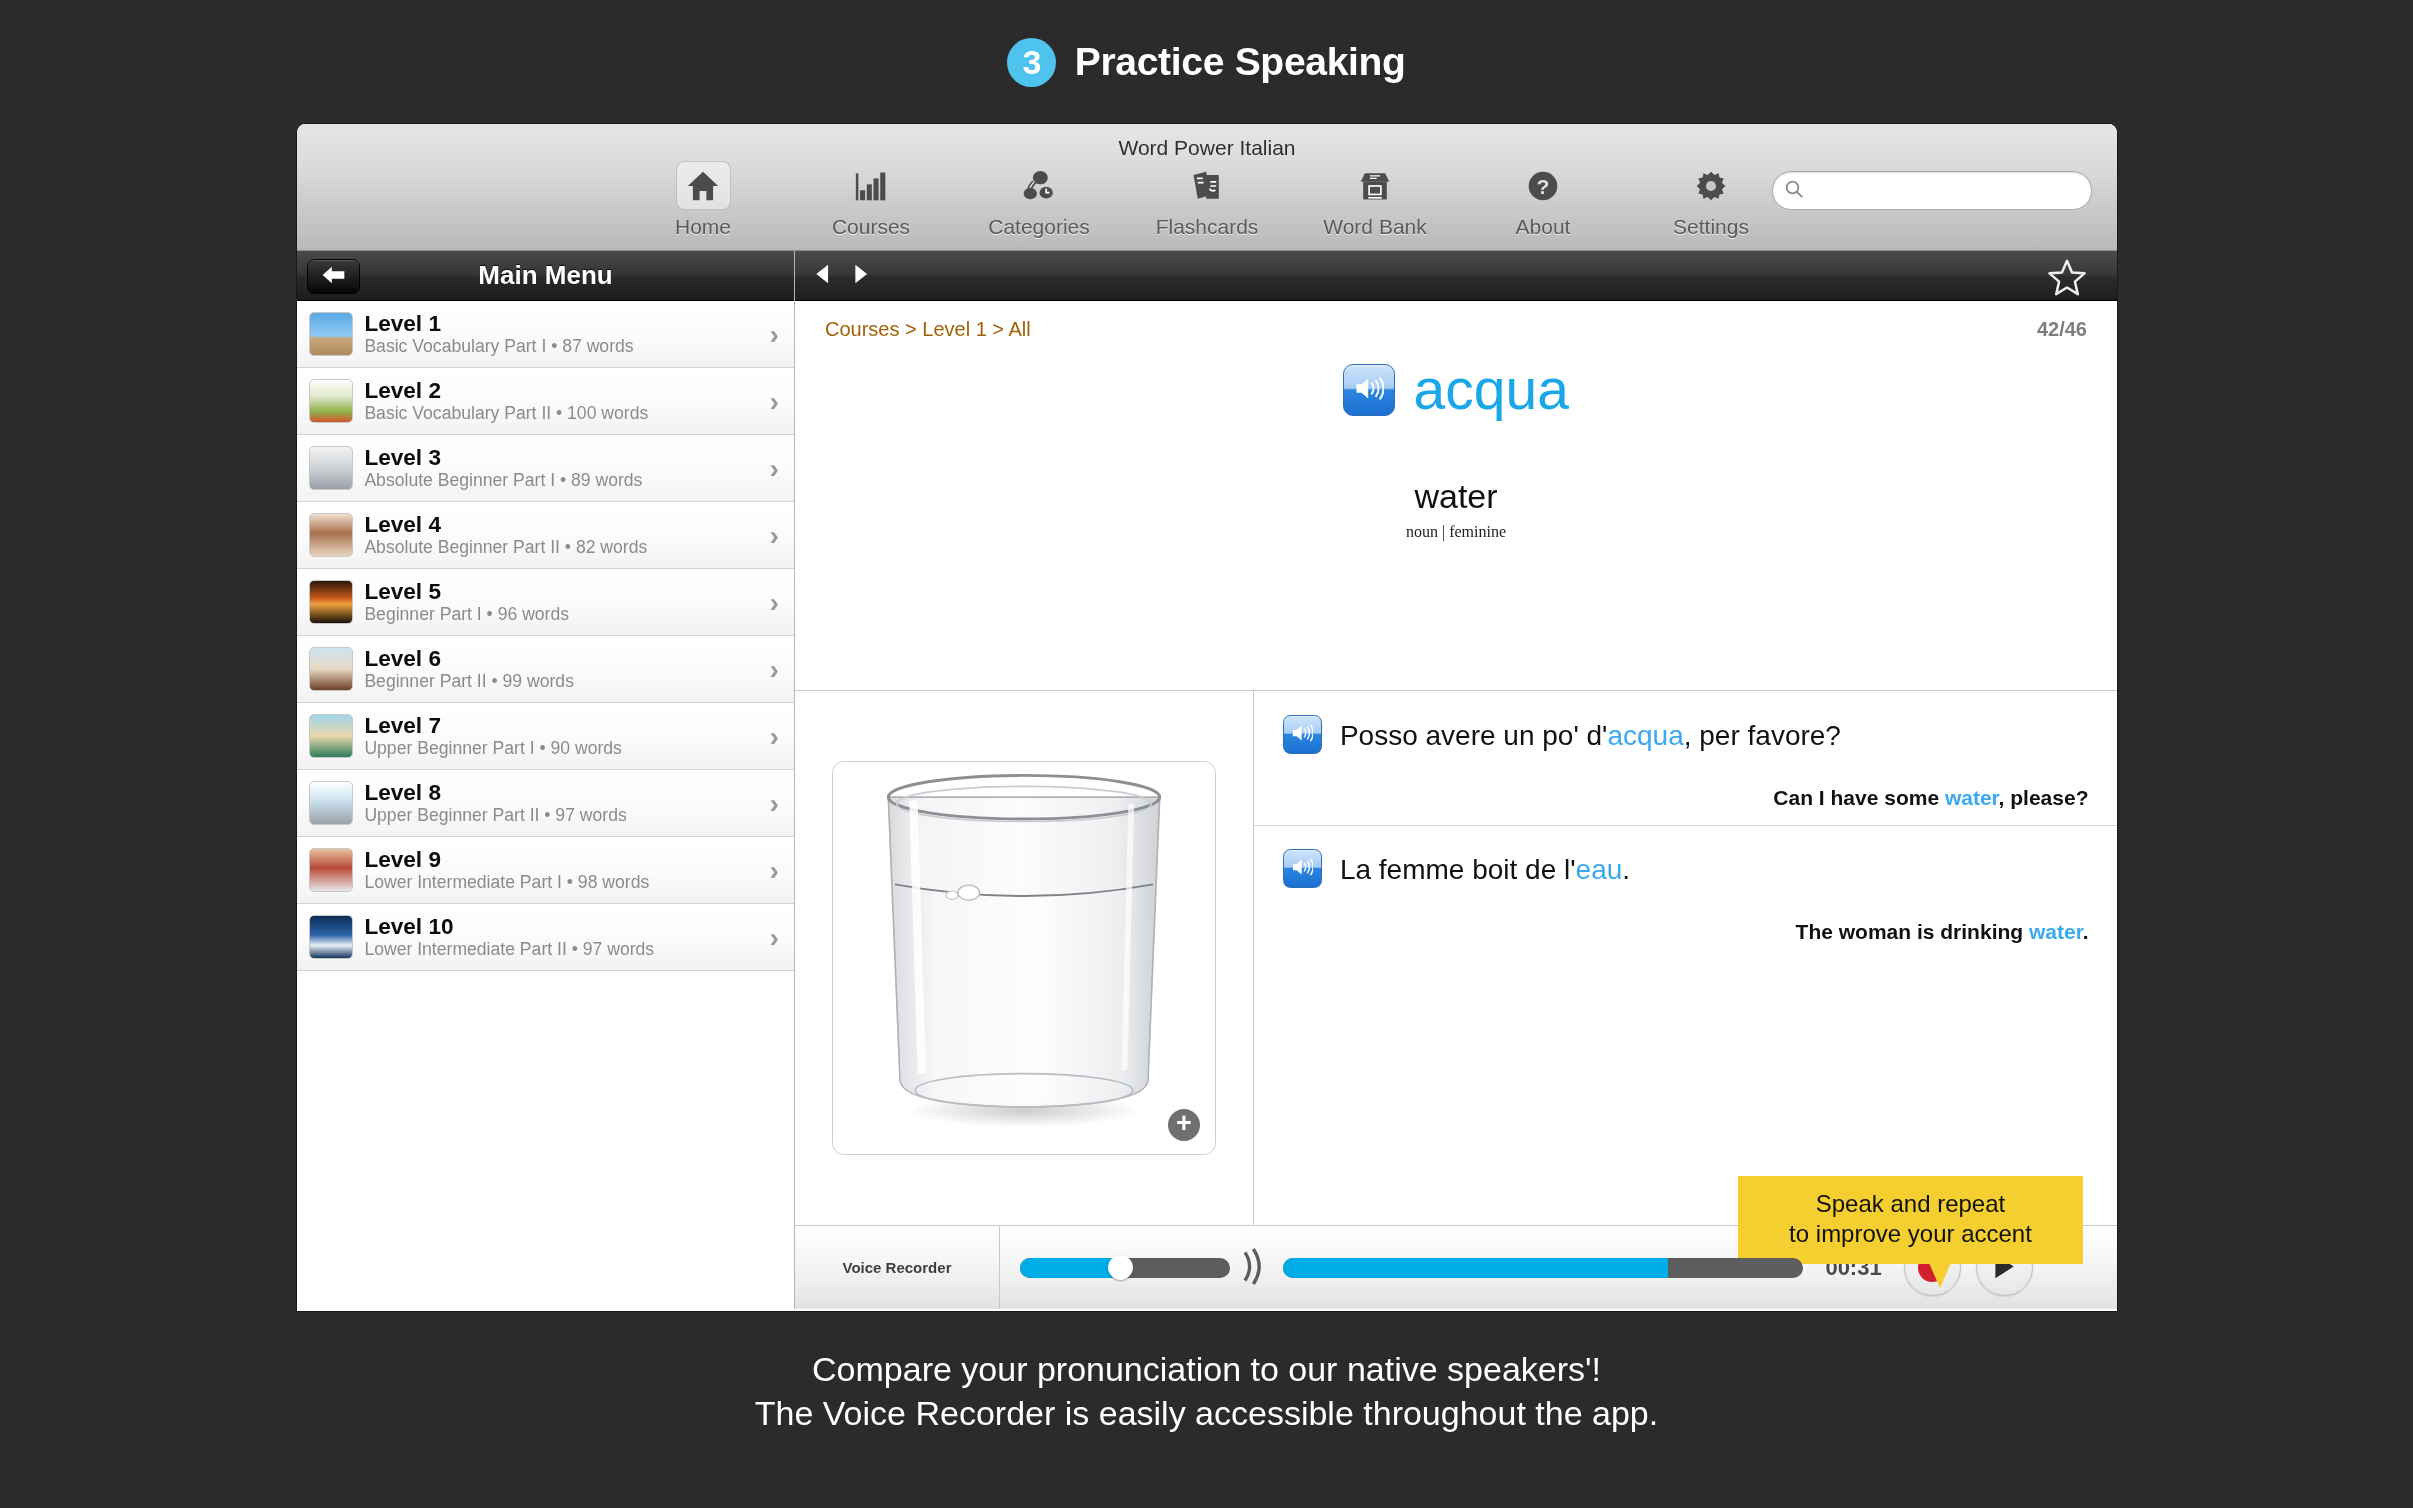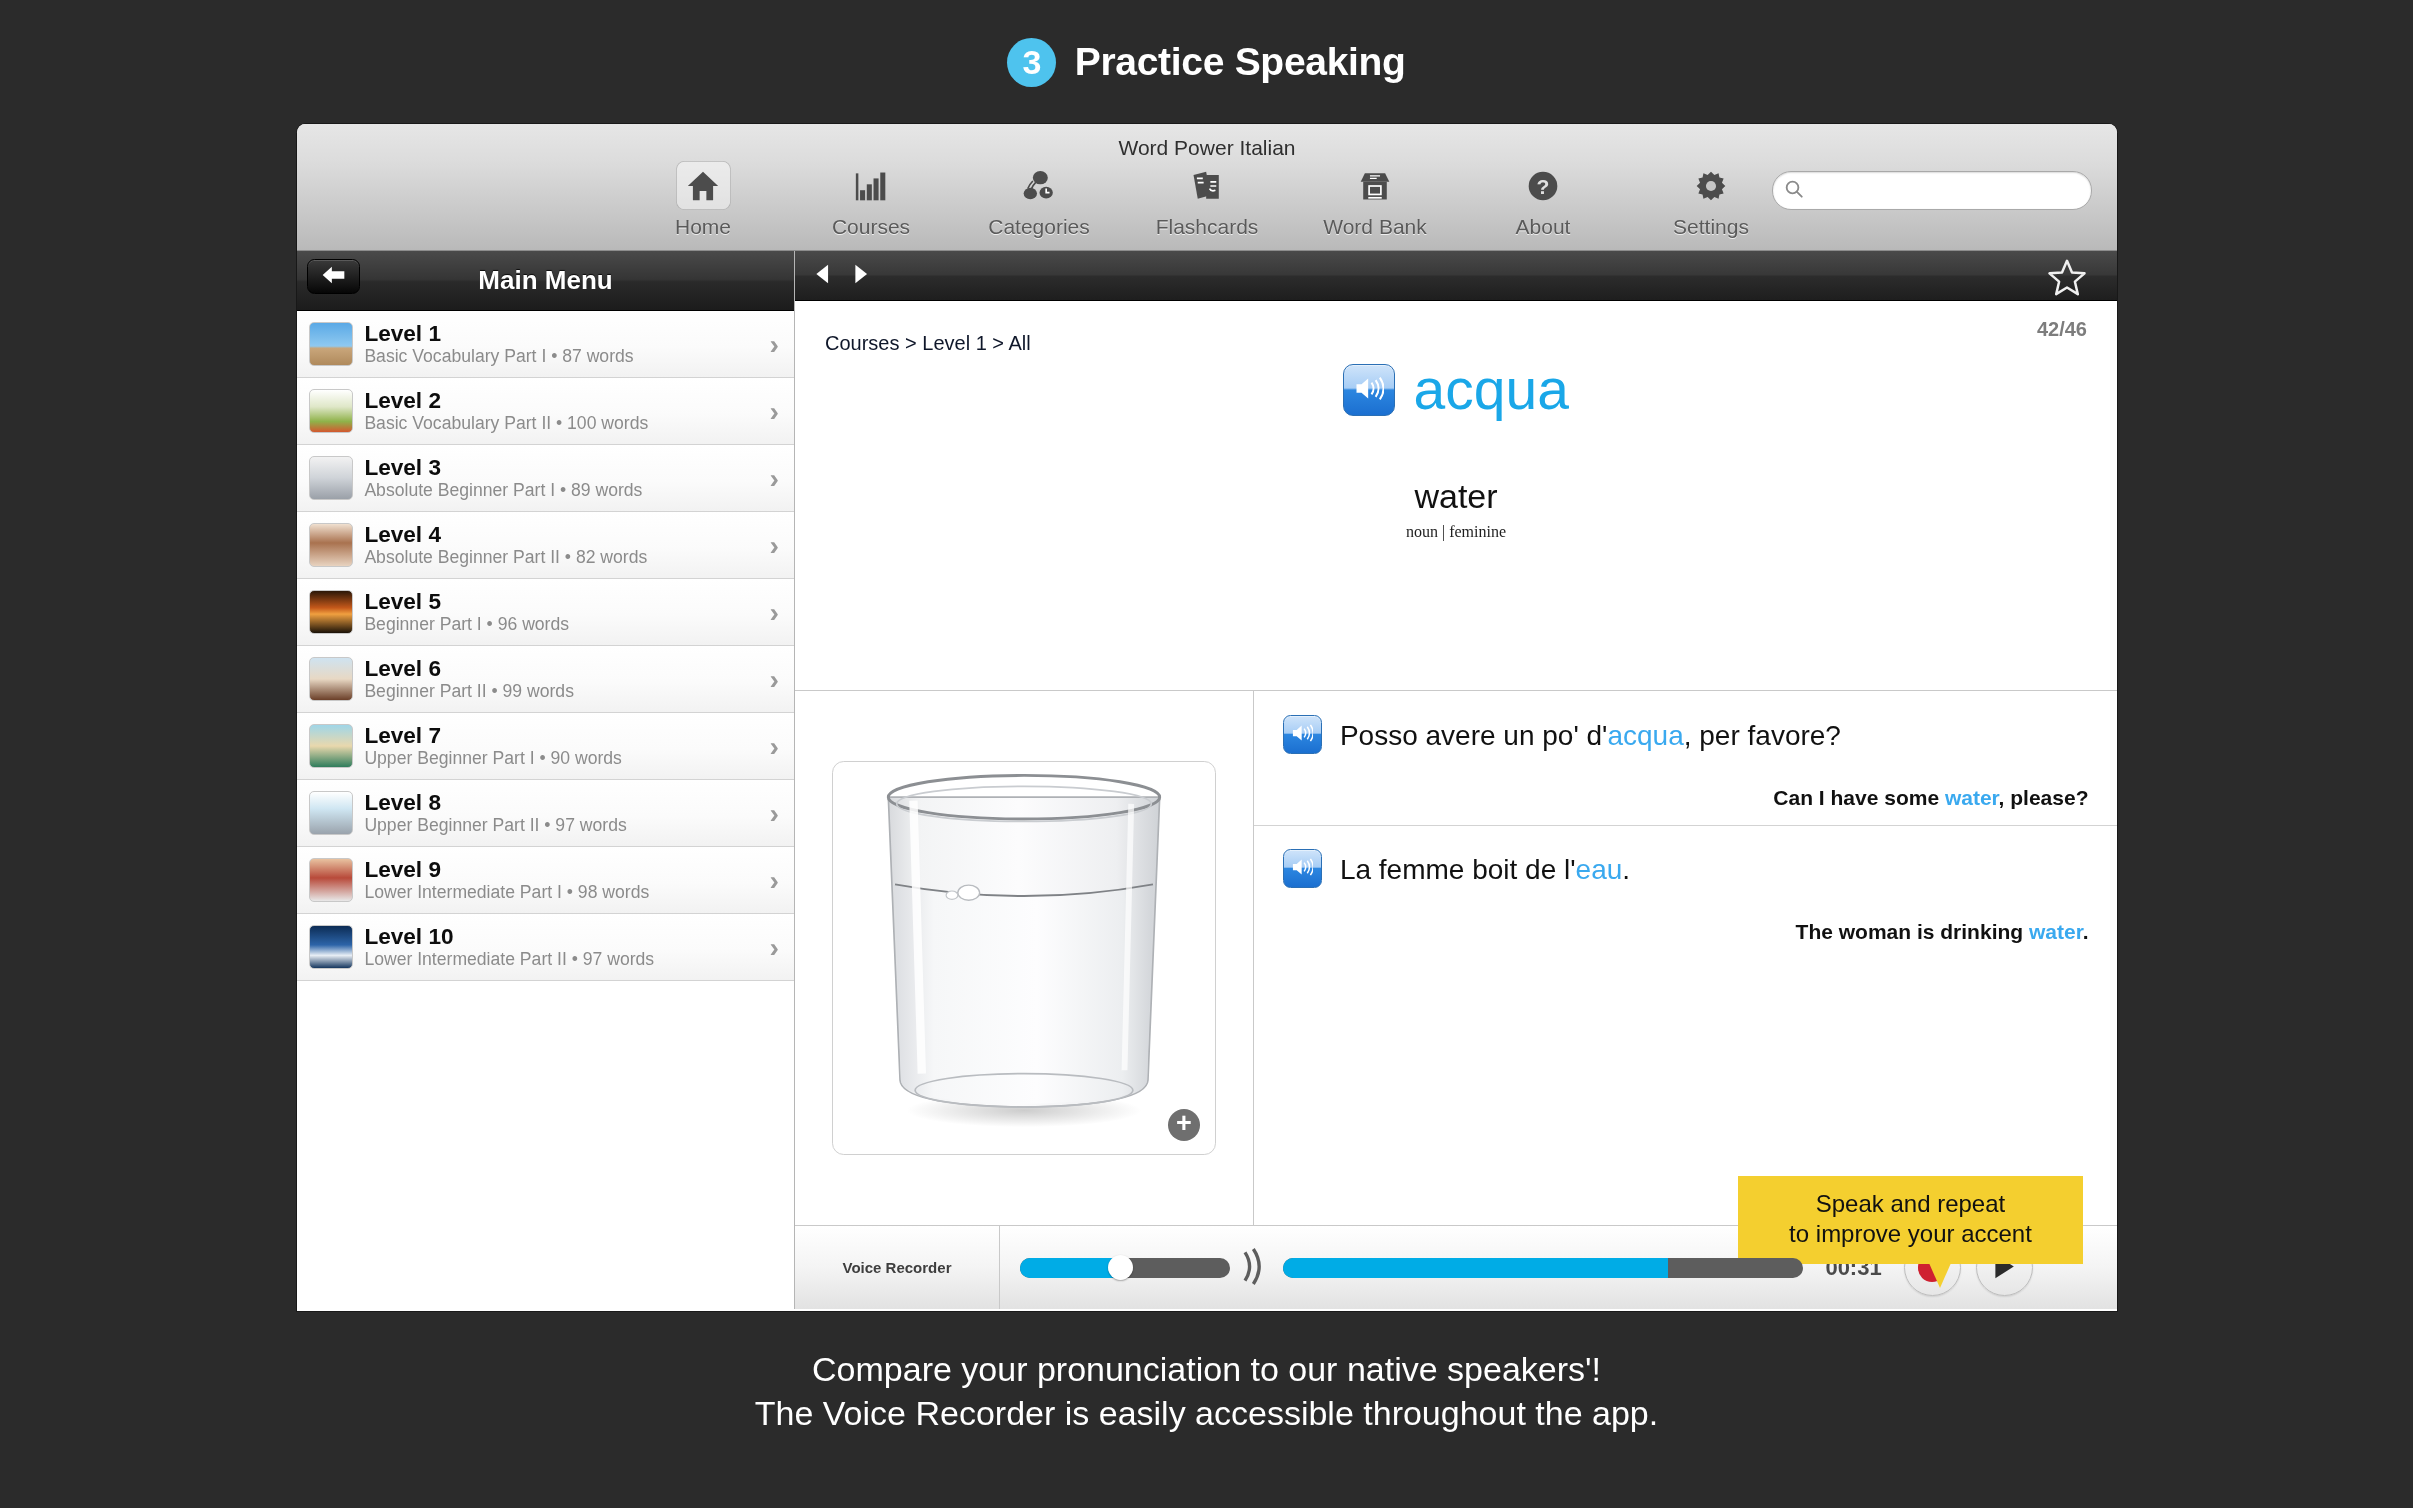--- a/index.html
+++ b/index.html
@@ -78,21 +78,21 @@
     border: none; outline: none; background: transparent;
     font-size: 18.4px; font-family: inherit; width: 100%;
   }
 
   
   #app-body { display: flex; height: 1058px; }
 
   
   #sidebar { width: 498px; background: #fff; border-right: 0.8px solid #b5b5b5; }
   #sidebar-header {
-    height: 60px; position: relative;
+    height: 50px; position: relative;
     background: linear-gradient(to bottom, #4a4a4a 0%, #353535 48%, #2a2a2a 52%, #1c1c1c 100%);
     display: flex; align-items: center; justify-content: center;
     border-bottom: 0.8px solid #000;
   }
   #sidebar-title {
     color: #fff; font-size: 26px; font-weight: bold;
     text-shadow: 0 -0.8px 0.8px rgba(0,0,0,0.8);
   }
   #back-button {
     position: absolute; left: 10px; top: 7.5px; width: 53px; height: 35px;
@@ -130,22 +130,22 @@
   #nav-bar svg { fill: #fff; }
   .nav-arrow { cursor: pointer; }
   #star-icon { position: absolute; right: 30px; top: 6.7px; cursor: pointer; }
   #star-icon svg { fill: none; stroke: #f0f0f0; stroke-width: 3; }
 
   #card-top {
     height: 390px; position: relative;
     border-bottom: 0.8px solid #c9c9c9;
   }
   #breadcrumb {
-    position: absolute; left: 30px; top: 31px;
-    font-size: 20px; color: #0f172a;
+    position: absolute; left: 30px; top: 17px;
+    font-size: 20px; color: #a16207;
   }
   #card-counter {
     position: absolute; right: 30px; top: 17px;
     font-size: 20px; color: #7d7d7d; font-weight: bold;
   }
   #headword-row {
     position: absolute; top: 60px; left: 0; width: 100%;
     display: flex; align-items: center; justify-content: center; gap: 18.4px;
   }
   .audio-btn {

